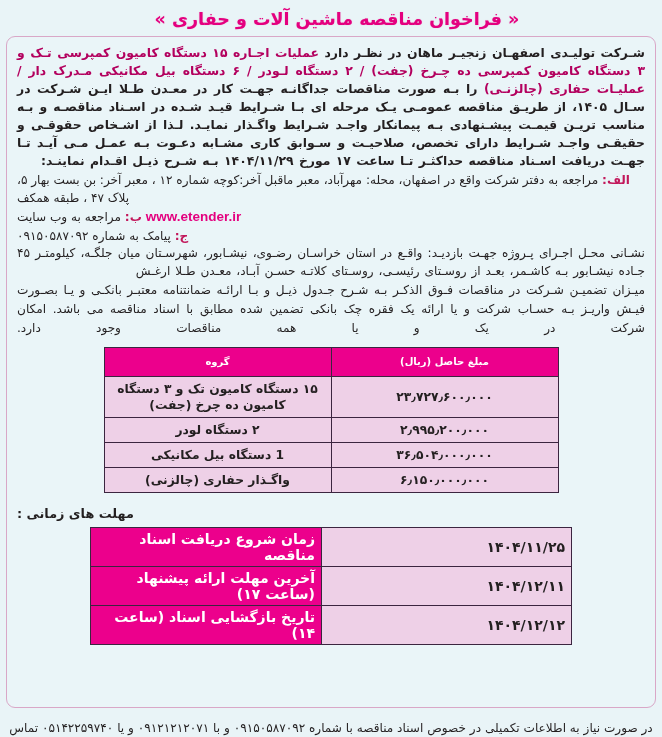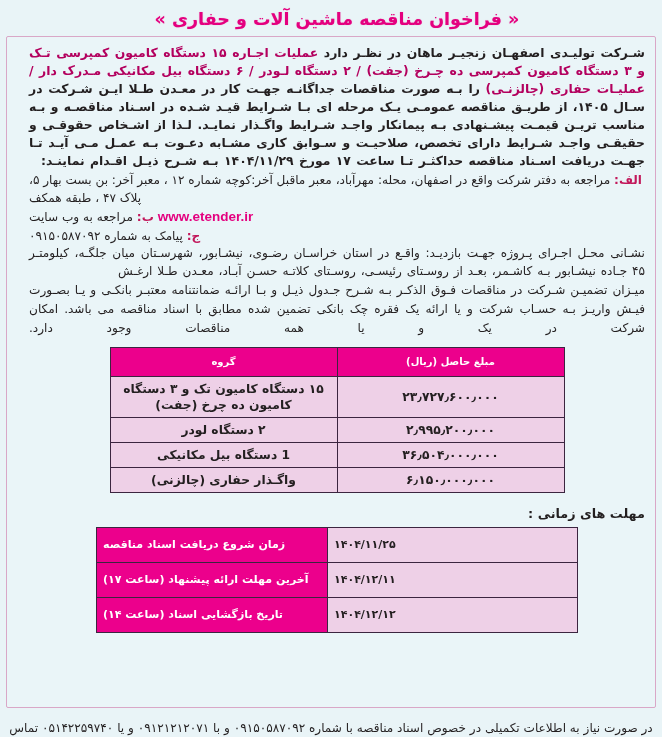--- a/index.html
+++ b/index.html
@@ -37,24 +37,24 @@
     letter-spacing: 0px;
     line-height: 1.2;
     display: inline-block;
     text-shadow: 0 0 1px rgba(228,0,127,0.35);
   }
 
   
   .content-box {
     margin: 0 6px;
     border: 1.6px solid #d9a7c7;
-    border-radius: 2px;
+    border-radius: 9px;
     background: #eaf5f8;
     box-sizing: border-box;
-    padding: 7px 10px 10px 22px;
+    padding: 7px 10px 10px 10px;
     min-height: 672px;
   }
 
   
   .para {
     color: #231f20;
     font-size: 12.1px;
     line-height: 17.6px;
     text-align: justify;
     text-align-last: right;
@@ -140,37 +140,37 @@
     font-weight: bold;
   }
   td.amount-cell {
     width: 237px;
     font-weight: bold;
     letter-spacing: 0.2px;
   }
 
   
   .deadline-heading {
-    text-align: right;
+    text-align: left;
     font-weight: bold;
     font-size: 12.8px;
     color: #231f20;
     margin: 13px 0 6px 0;
   }
 
   table.deadline-table {
     border-collapse: collapse;
     width: 455px;
     table-layout: fixed;
   }
   table.deadline-table td {
     border: 1.4px solid #3b2540;
-    font-size: 11px;
+    font-size: 14px;
     height: 28px;
-    text-align: left;
+    text-align: right;
     vertical-align: middle;
     line-height: 16px;
     padding: 3px 6px;
   }
   td.dl-label {
     width: 218px;
     background: #ec008c;
     color: #ffffff;
     font-weight: bold;
   }

